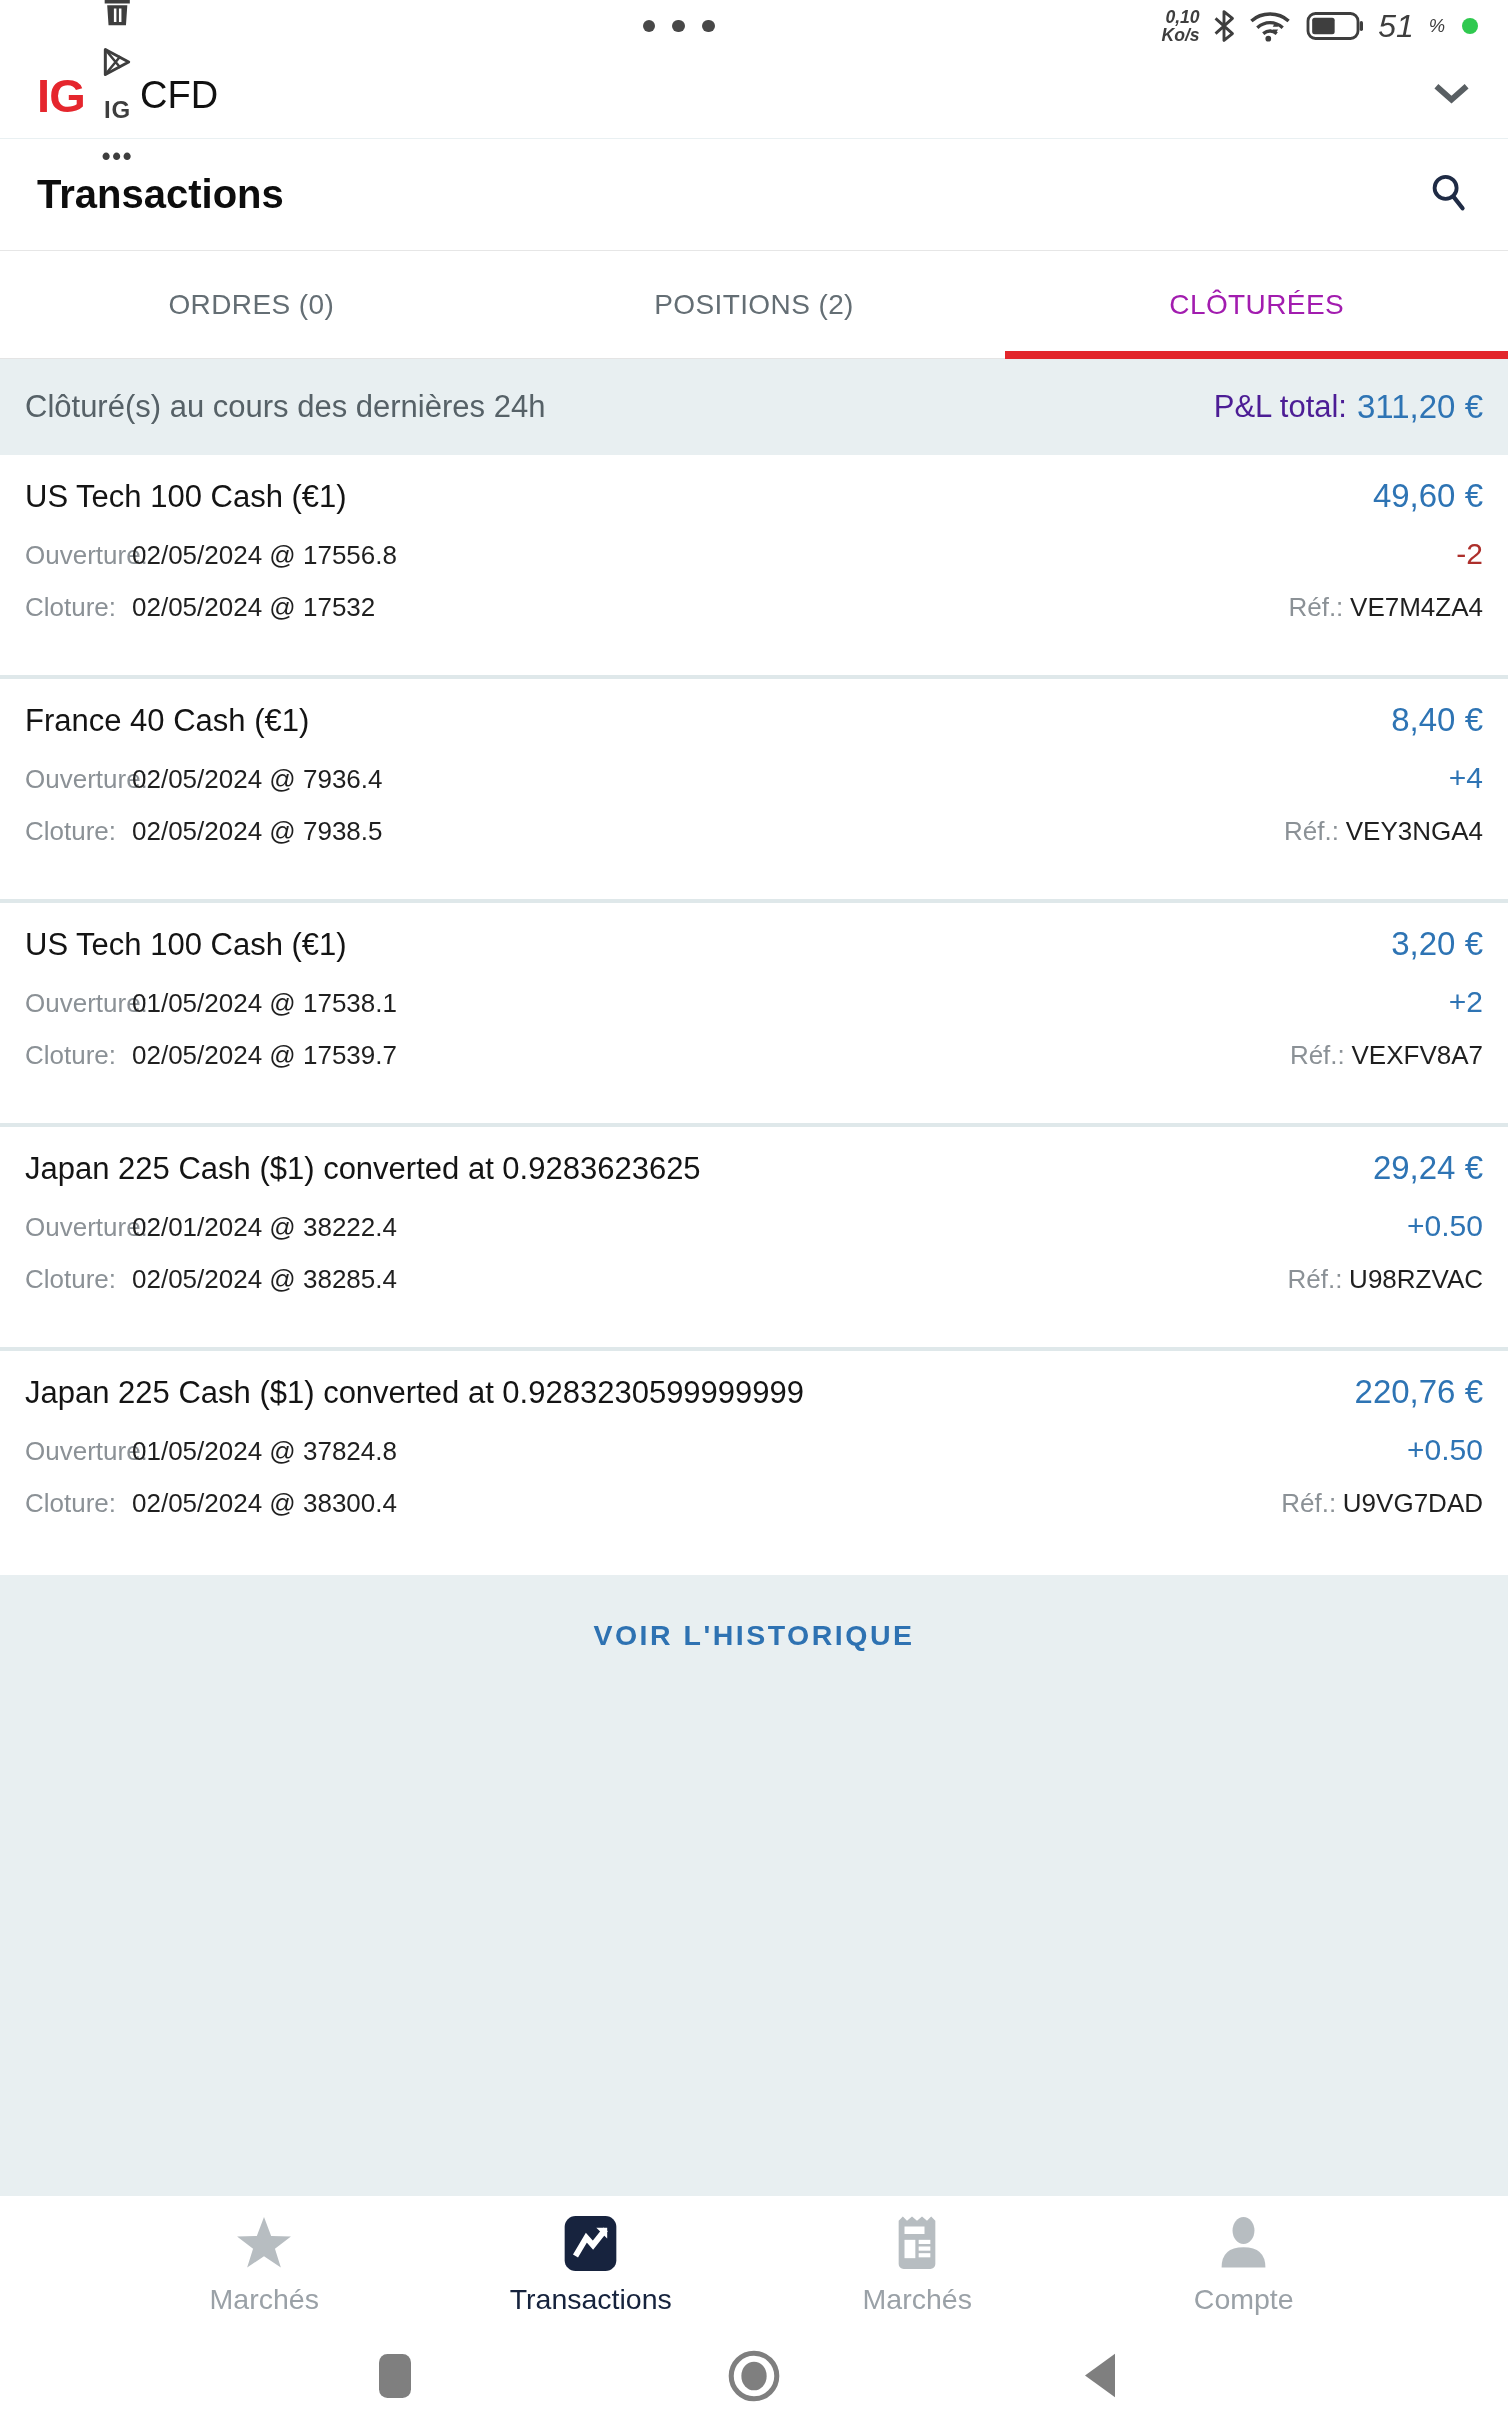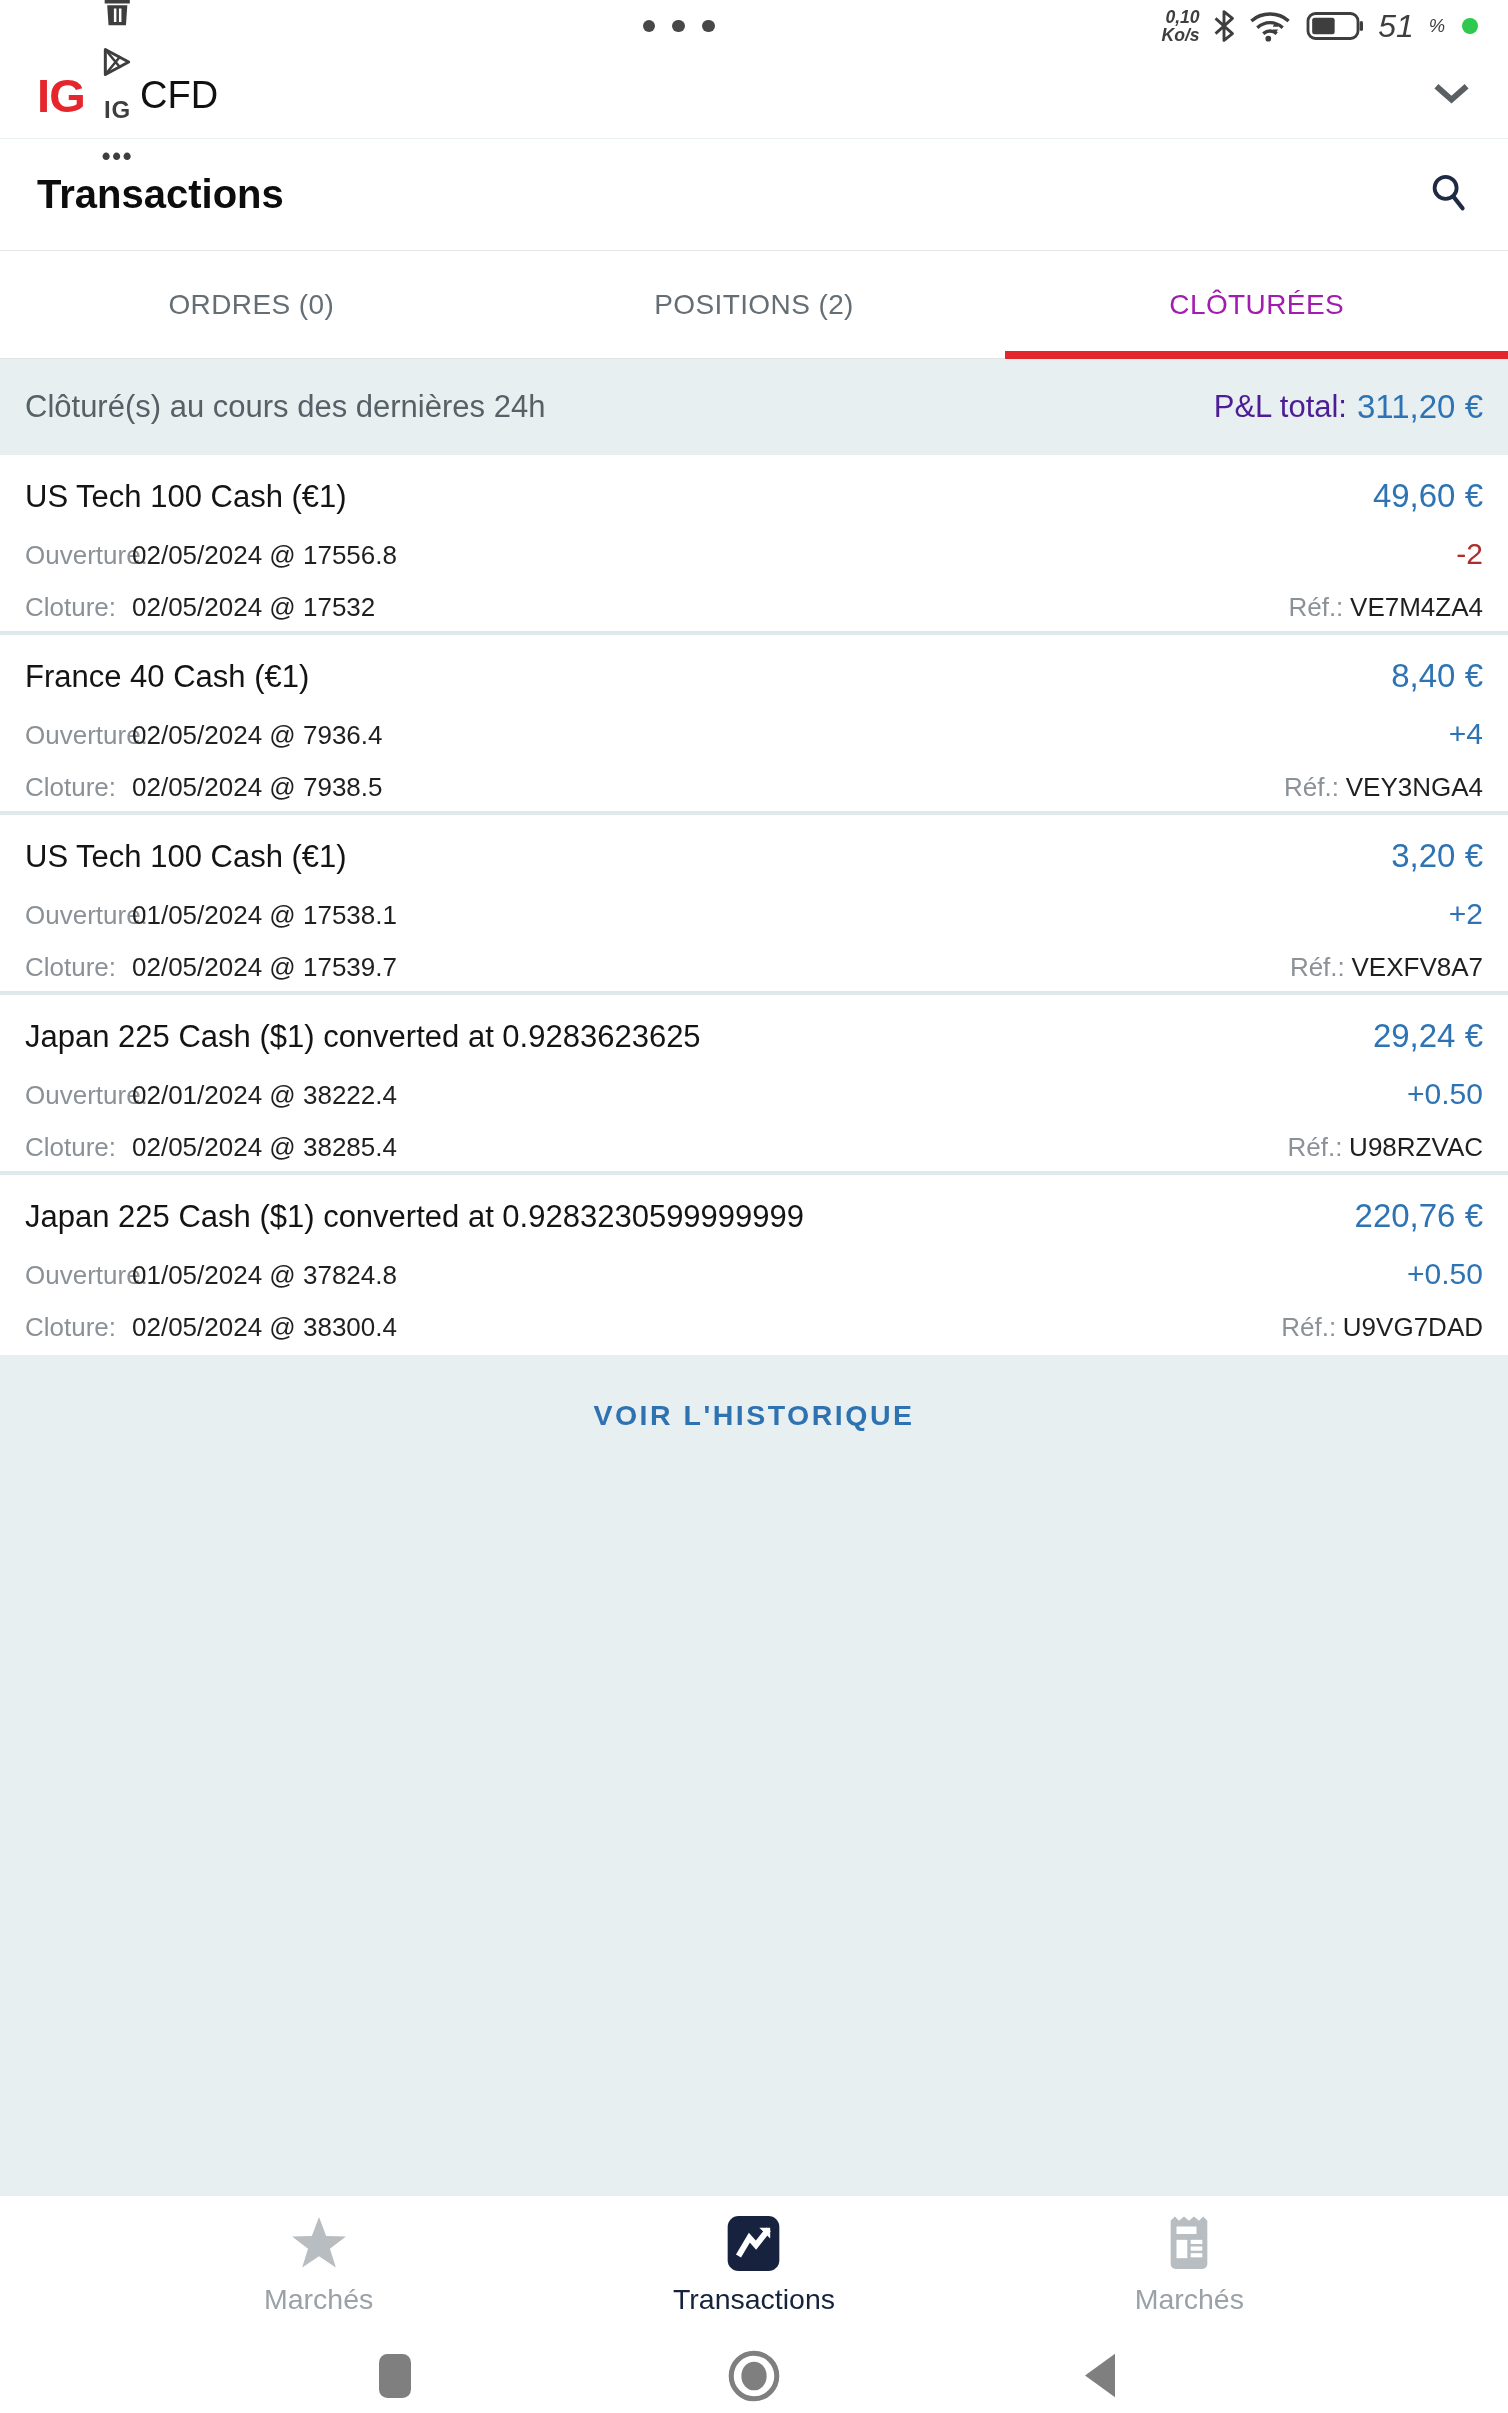--- a/index.html
+++ b/index.html
@@ -62,21 +62,21 @@
     height:96px; flex:0 0 96px; background:#e8eff1;
     display:flex; align-items:center; padding:0 25px;
   }
   .summary-period{ font-size:31px; color:#566167; }
   .summary-spacer{ flex:1; }
   .summary-pnl-label{ font-size:31px; color:#4c1d95; }
   .summary-pnl-value{ font-size:33px; color:#2e74b4; margin-left:10px; }
   
   .tx-list{ flex:0 0 auto; }
   .tx-row{
-    height:180px; background:#fff; padding:22px 25px 0 25px;
+    height:224px; background:#fff; padding:22px 25px 0 25px;
     border-bottom:4.2px solid #dfe8ea; cursor:pointer;
   }
   .tx-row:last-child{ border-bottom:none; }
   .tx-line{ display:flex; justify-content:space-between; align-items:baseline; }
   .tx-line1{ margin-bottom:22px; }
   .tx-line2{ margin-bottom:21px; }
   .tx-name{ font-size:31px; color:#141414; }
   .tx-pnl{ font-size:33px; color:#2e74b4; }
   .tx-label{ display:inline-block; width:107px; font-size:26px; color:#8b9196; }
   .tx-date{ font-size:26px; color:#1f1f1f; }
@@ -314,20 +314,29 @@
         <path fill="#b7bdc1" d="M8 10 l5 -5 l5 5 l6 -5 l6 5 l6 -5 l6 5 l5 -5 l5 5 V62 a6 6 0 0 1 -6 6 H14 a6 6 0 0 1 -6 -6 Z"></path>
         <rect x="15" y="17" width="24" height="9" fill="#ffffff"></rect>
         <rect x="15" y="33" width="13" height="22" fill="#ffffff"></rect>
         <rect x="32" y="33" width="14" height="5" fill="#ffffff"></rect>
         <rect x="32" y="41" width="14" height="5" fill="#ffffff"></rect>
         <rect x="32" y="49" width="14" height="5" fill="#ffffff"></rect>
       </svg>
     </span>
     <span class="nav-label">Marchés</span>
   </div>
+  <div class="nav-item">
+    <span class="nav-icon">
+      <svg width="59" height="64" viewBox="0 0 70 76">
+          <ellipse cx="35" cy="22" rx="13" ry="16" fill="#b7bdc1"></ellipse>
+          <path fill="#b7bdc1" d="M9 66 Q9 42 35 42 Q61 42 61 66 Z"></path>
+        </svg>
+    </span>
+    <span class="nav-label">Compte</span>
+  </div>
 </div>
 
 <div class="android-nav">
   <span class="and-btn and-recents">
     <svg width="32" height="44" viewBox="0 0 38 52">
         <rect x="0" y="0" width="38" height="52" rx="10" fill="#7f7f7f"></rect>
       </svg>
   </span>
   <span class="and-btn and-home">
     <svg width="54" height="54" viewBox="0 0 64 64">

